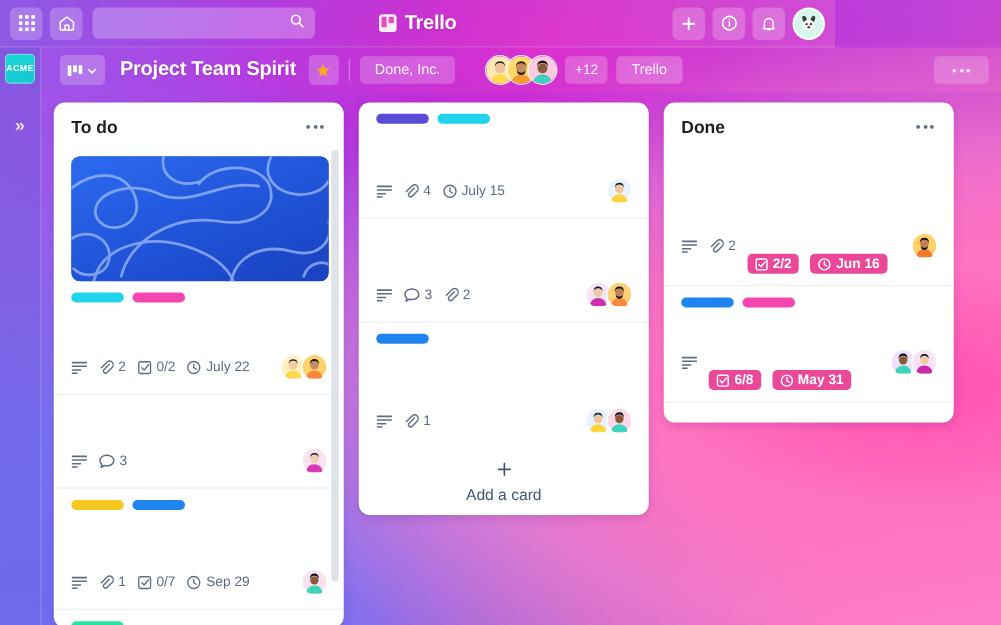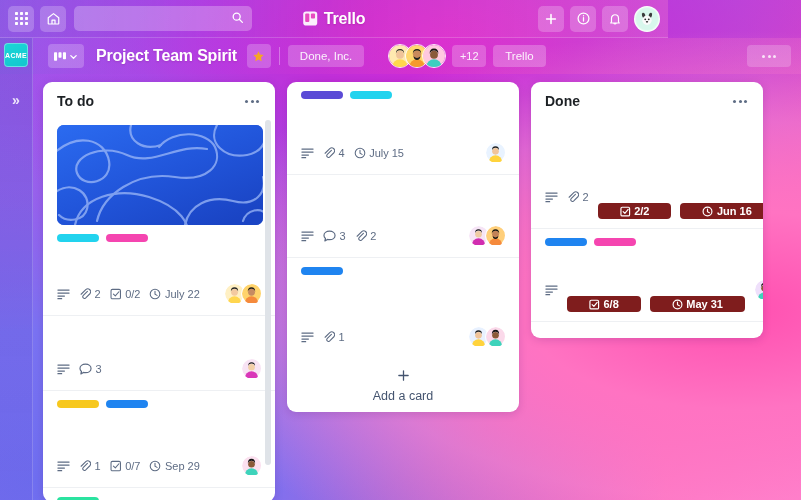--- a/index.html
+++ b/index.html
@@ -227,23 +227,23 @@
   .card-foot {
     display: flex; align-items: center; gap: 9px;
     min-height: 24px; margin-top: 2px;
   }
   .badge {
     display: flex; align-items: center; gap: 3.5px;
     font-size: 11px; color: #5e6c84;
     white-space: nowrap;
   }
   .badge.done {
-    background: #7f1d1d;
+    background: #ec4899;
     color: #fff;
-    padding: 2px 22px;
+    padding: 2px 6px;
     border-radius: 4px;
     font-weight: bold;
     margin-top: 28px;
   }
   .badge.done svg { stroke: #fff; }
   .foot-avatars { margin-left: auto; display: flex; align-items: center; }
   .c-av {
     width: 22px; height: 22px; border-radius: 50%;
     margin-left: -5px; overflow: hidden; position: relative;
     border: 1.5px solid #fff;

